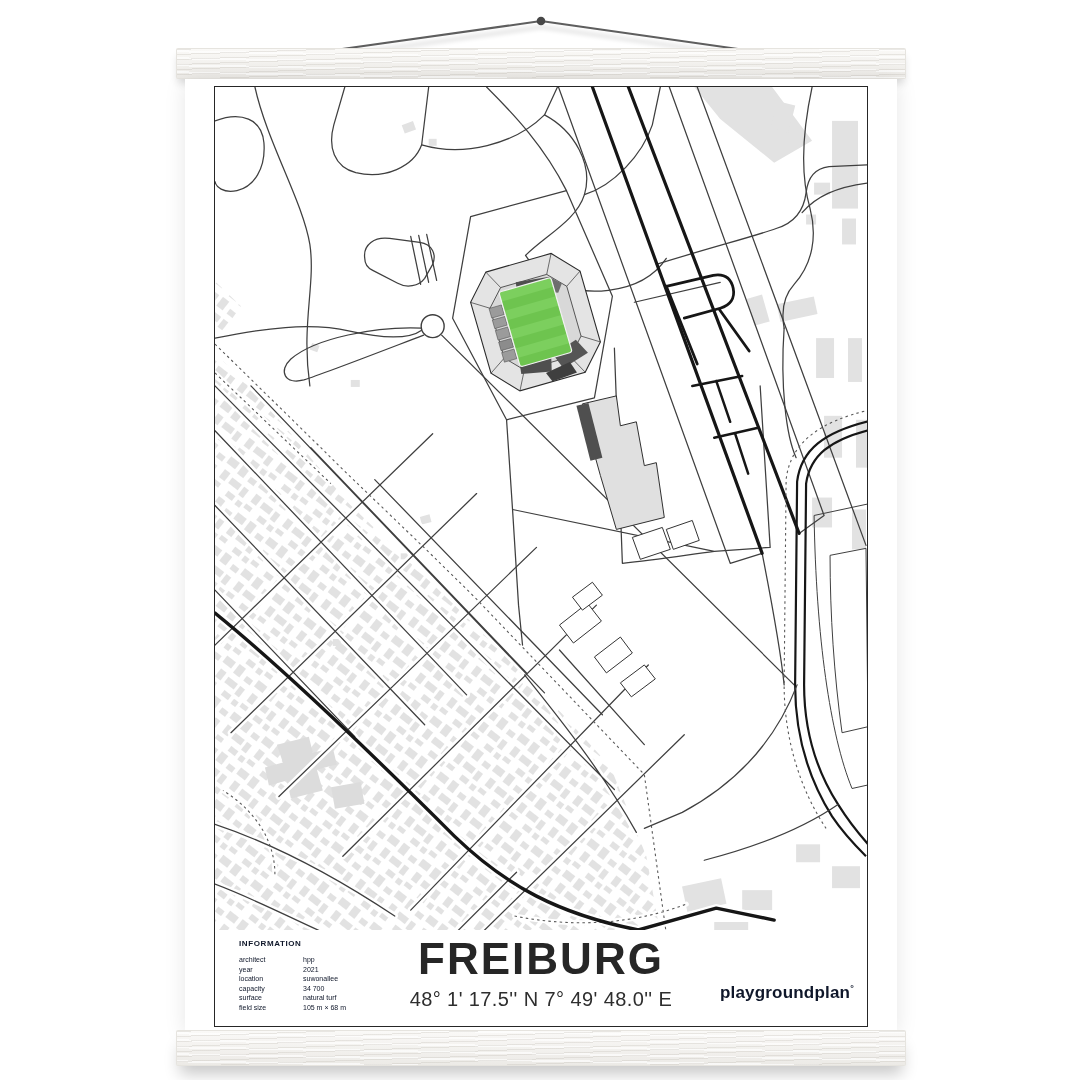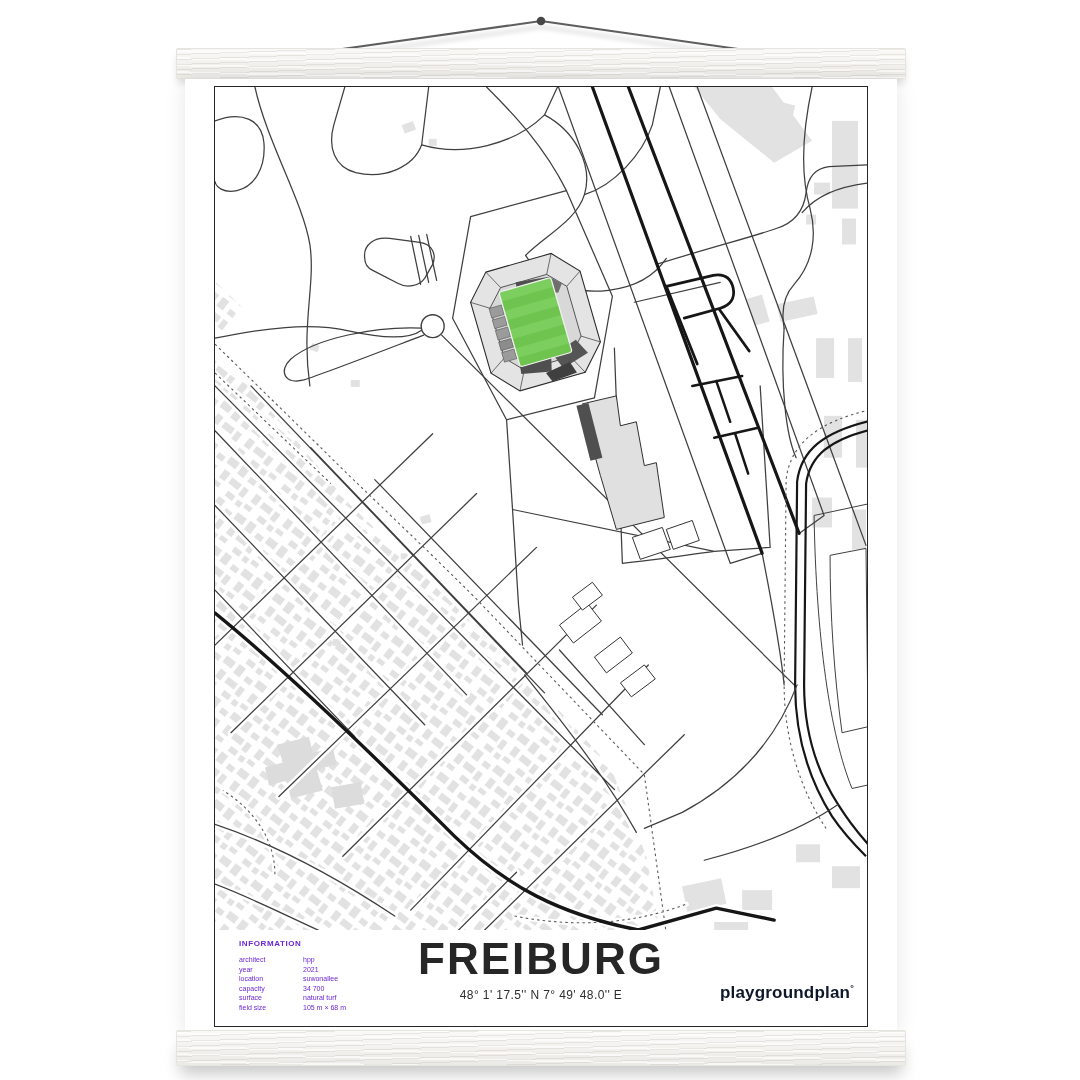--- a/index.html
+++ b/index.html
@@ -18,28 +18,28 @@
   .bar-top{top:48px;height:31px;box-shadow:0 6px 9px -2px rgba(0,0,0,.16);}
   .bar-bottom{top:1030px;height:36px;box-shadow:0 12px 16px -4px rgba(0,0,0,.22);}
   
   .poster{position:absolute;left:185px;top:79px;width:712px;height:953px;background:#fff;
           box-shadow:0 3px 20px rgba(0,0,0,.10);}
   .frame{position:absolute;left:29px;top:7px;width:654px;height:941px;
          border:1.6px solid #262626;box-sizing:border-box;background:#fff;}
   .map-wrap{position:absolute;left:0;top:0;width:100%;height:843px;overflow:hidden;}
   
   .caption{position:absolute;left:0;top:843px;width:100%;height:94px;}
-  .info{position:absolute;left:24px;top:9px;color:#6d28d9;}
+  .info{position:absolute;left:24px;top:9px;color:#0f172a;}
   .info-heading{font-size:8px;font-weight:bold;letter-spacing:.6px;margin-bottom:7px;}
   .info-row{display:flex;font-size:7px;line-height:9.6px;}
   .info-row .lbl{width:64px;}
   .title-block{position:absolute;left:50%;top:6px;transform:translateX(-50%);
                text-align:center;white-space:nowrap;color:#262626;}
   .city{font-size:44px;font-weight:bold;letter-spacing:2px;line-height:46px;}
-  .coords{font-size:12px;letter-spacing:.4px;color:#2e2e2e;margin-top:6px;}
+  .coords{font-size:20px;letter-spacing:.4px;color:#2e2e2e;margin-top:6px;}
   .brand{position:absolute;right:13px;top:53px;font-size:17px;font-weight:bold;
          color:#0f172a;letter-spacing:.2px;white-space:nowrap;}
   .brand sup{font-size:9px;}
   
   .rd{fill:none;stroke:#3f3f3f;stroke-width:1.25px;stroke-linecap:round;stroke-linejoin:round;}
   .case{fill:none;stroke:#ffffff;stroke-width:6.5px;stroke-linecap:round;stroke-linejoin:round;}
   .caseW{fill:none;stroke:#ffffff;stroke-width:8px;stroke-linecap:round;}
   .major{fill:none;stroke:#161616;stroke-width:3.4px;stroke-linecap:round;stroke-linejoin:round;}
   .rail{fill:none;stroke:#5a5a5a;stroke-width:1.1px;stroke-dasharray:2.5 3.2;}
   .bld{fill:#e2e2e2;stroke:none;}

